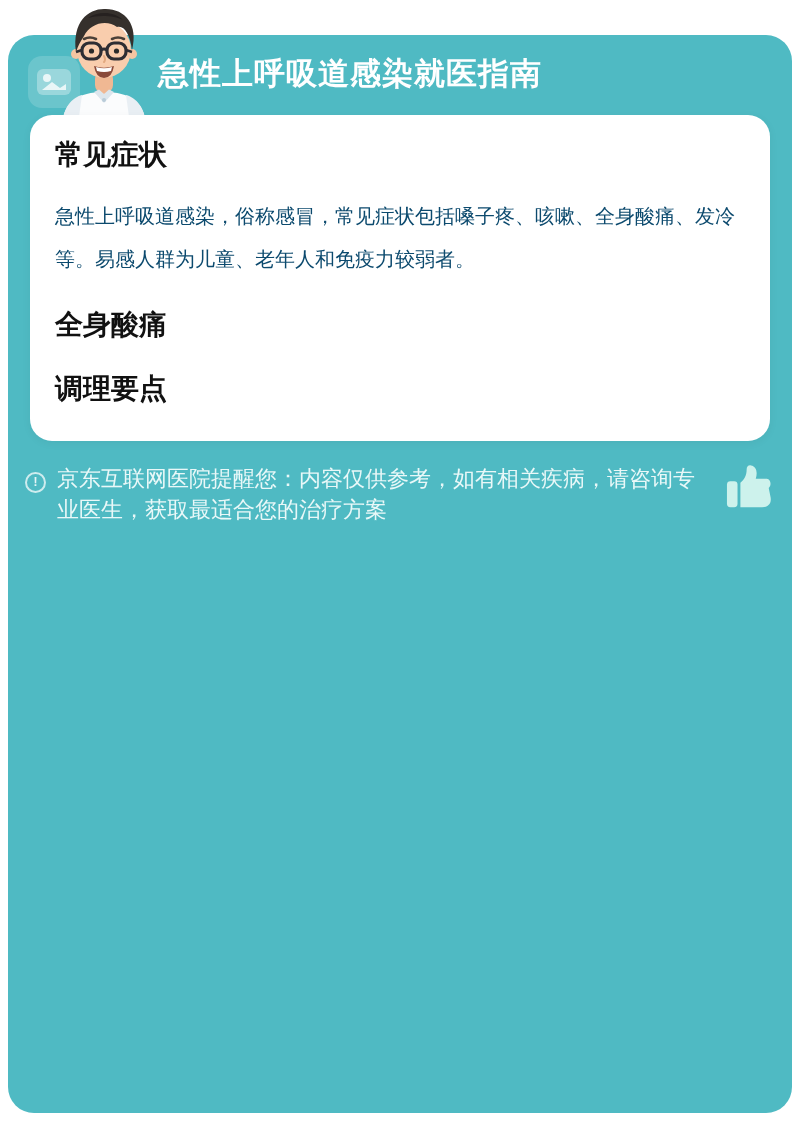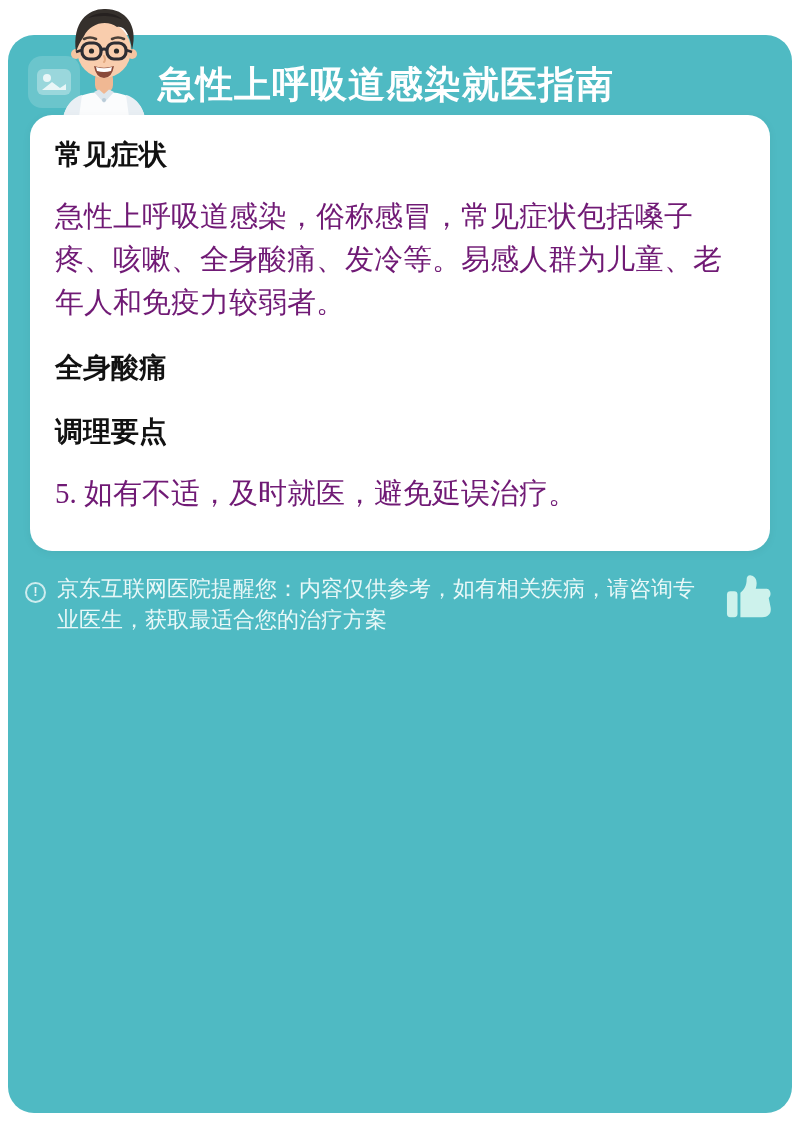--- a/index.html
+++ b/index.html
@@ -12,38 +12,38 @@
   }
   .teal-card{
     position:absolute;left:8px;right:8px;top:35px;bottom:8px;
     background:#4fbac3;border-radius:26px;
     display:flex;flex-direction:column;
   }
   .header{position:relative;height:80px;flex:none;}
   .badge{position:absolute;left:20px;top:21px;width:52px;height:52px;z-index:0;}
   .avatar{position:absolute;left:30px;top:-29px;width:132px;height:118px;z-index:1;}
   .page-title{
-    position:absolute;left:150px;top:25px;z-index:1;
-    color:#ffffff;font-size:37px;font-weight:700;letter-spacing:1px;
+    position:absolute;left:150px;top:18px;z-index:1;
+    color:#ffffff;font-size:31px;font-weight:700;letter-spacing:1px;
     white-space:nowrap;
   }
   .content-card{
     position:relative;z-index:2;flex:none;
     margin:0 22px;background:#ffffff;border-radius:22px;
     padding:18px 25px 12px 25px;
     box-shadow:0 2px 10px rgba(0,0,0,0.05);
     color:#1a1a1a;
   }
   .sec-h{
     font-size:28px;font-weight:700;color:#111111;
     line-height:40px;margin:24px 0 20px 0;
   }
   .sec-h:first-child{margin-top:2px;}
   .sec-p{
-    font-size:29px;color:#701a75;line-height:43px;
+    font-size:20px;color:#0c4a6e;line-height:43px;
     margin:0 0 24px 0;
   }
   .sec-p .num{font-family:"Liberation Serif",serif;}
   .footer{
     flex:1;display:flex;align-items:flex-start;
     padding:22px 16px 0 17px;
   }
   .info-icon{
     flex:none;width:17px;height:17px;margin-top:9px;
     border:2px solid rgba(255,255,255,0.72);border-radius:50%;
@@ -97,21 +97,20 @@
 
     <div class="page-title">急性上呼吸道感染就医指南</div>
   </div>
 
   <div class="content-card">
     <div>
         <h2 class="sec-h">常见症状</h2>
         <p class="sec-p">急性上呼吸道感染，俗称感冒，常见症状包括嗓子疼、咳嗽、全身酸痛、发冷等。易感人群为儿童、老年人和免疫力较弱者。</p>
         <h2 class="sec-h">全身酸痛</h2>
         <h2 class="sec-h">调理要点</h2>
-        <p class="sec-p"><span class="num">5. </span><span class="txt">如有不适，及时就医，避免延误治疗。</span></p>
       </div>
   </div>
 
   <div class="footer">
     <div class="info-icon">!</div>
     <p class="disclaimer">京东互联网医院提醒您：内容仅供参考，如有相关疾病，请咨询专业医生，获取最适合您的治疗方案</p>
     <svg class="thumb-icon" viewBox="0 0 54 50" aria-hidden="true">
       <rect x="3" y="19" width="11" height="27" rx="3.5" fill="#cdf2ec"></rect>
       <path d="M17 46 L40 46 C46 46 49.5 42 48.5 36 L46.5 26 C49.5 24 49 17 44.5 16.5 L33 16.5 C35 10 34 3.5 28 2.5 C25 2 23.5 4 23.5 7 C23.5 13 21 17.5 17 20.5 Z" fill="#cdf2ec"></path>
     </svg>

